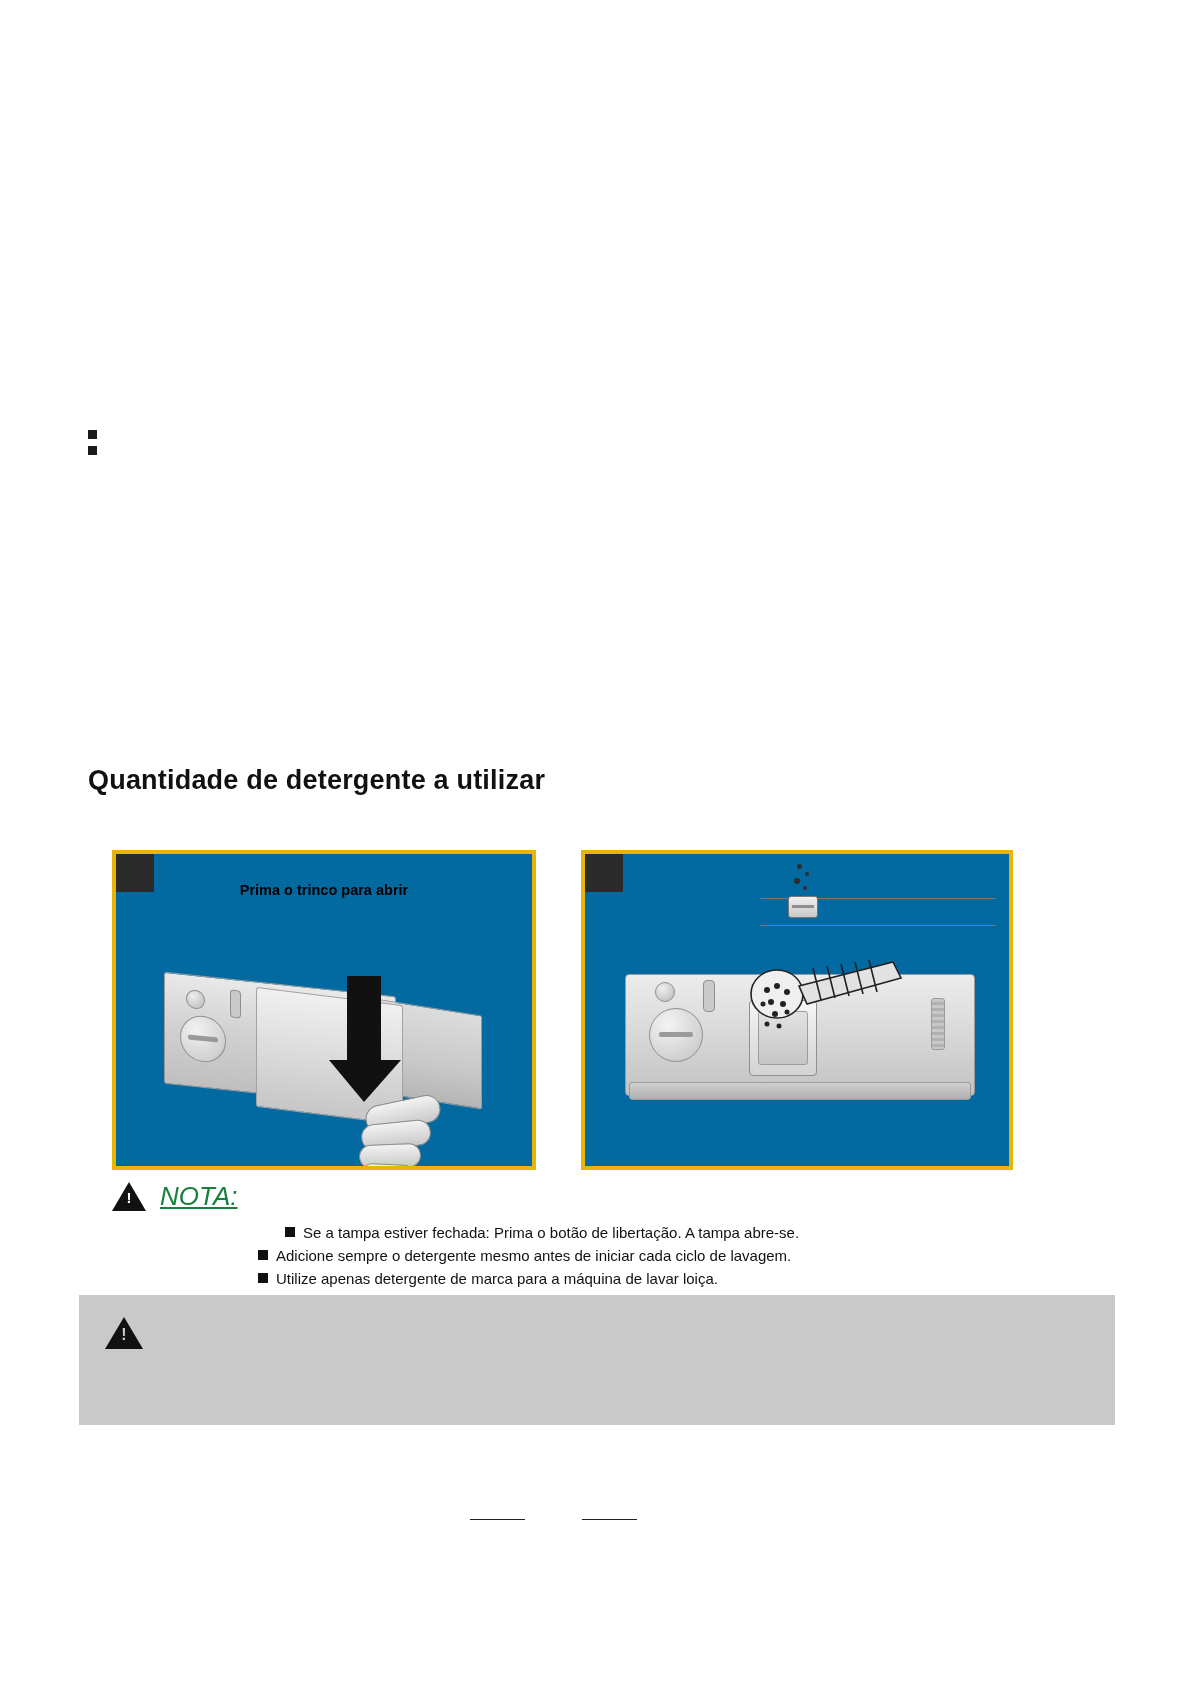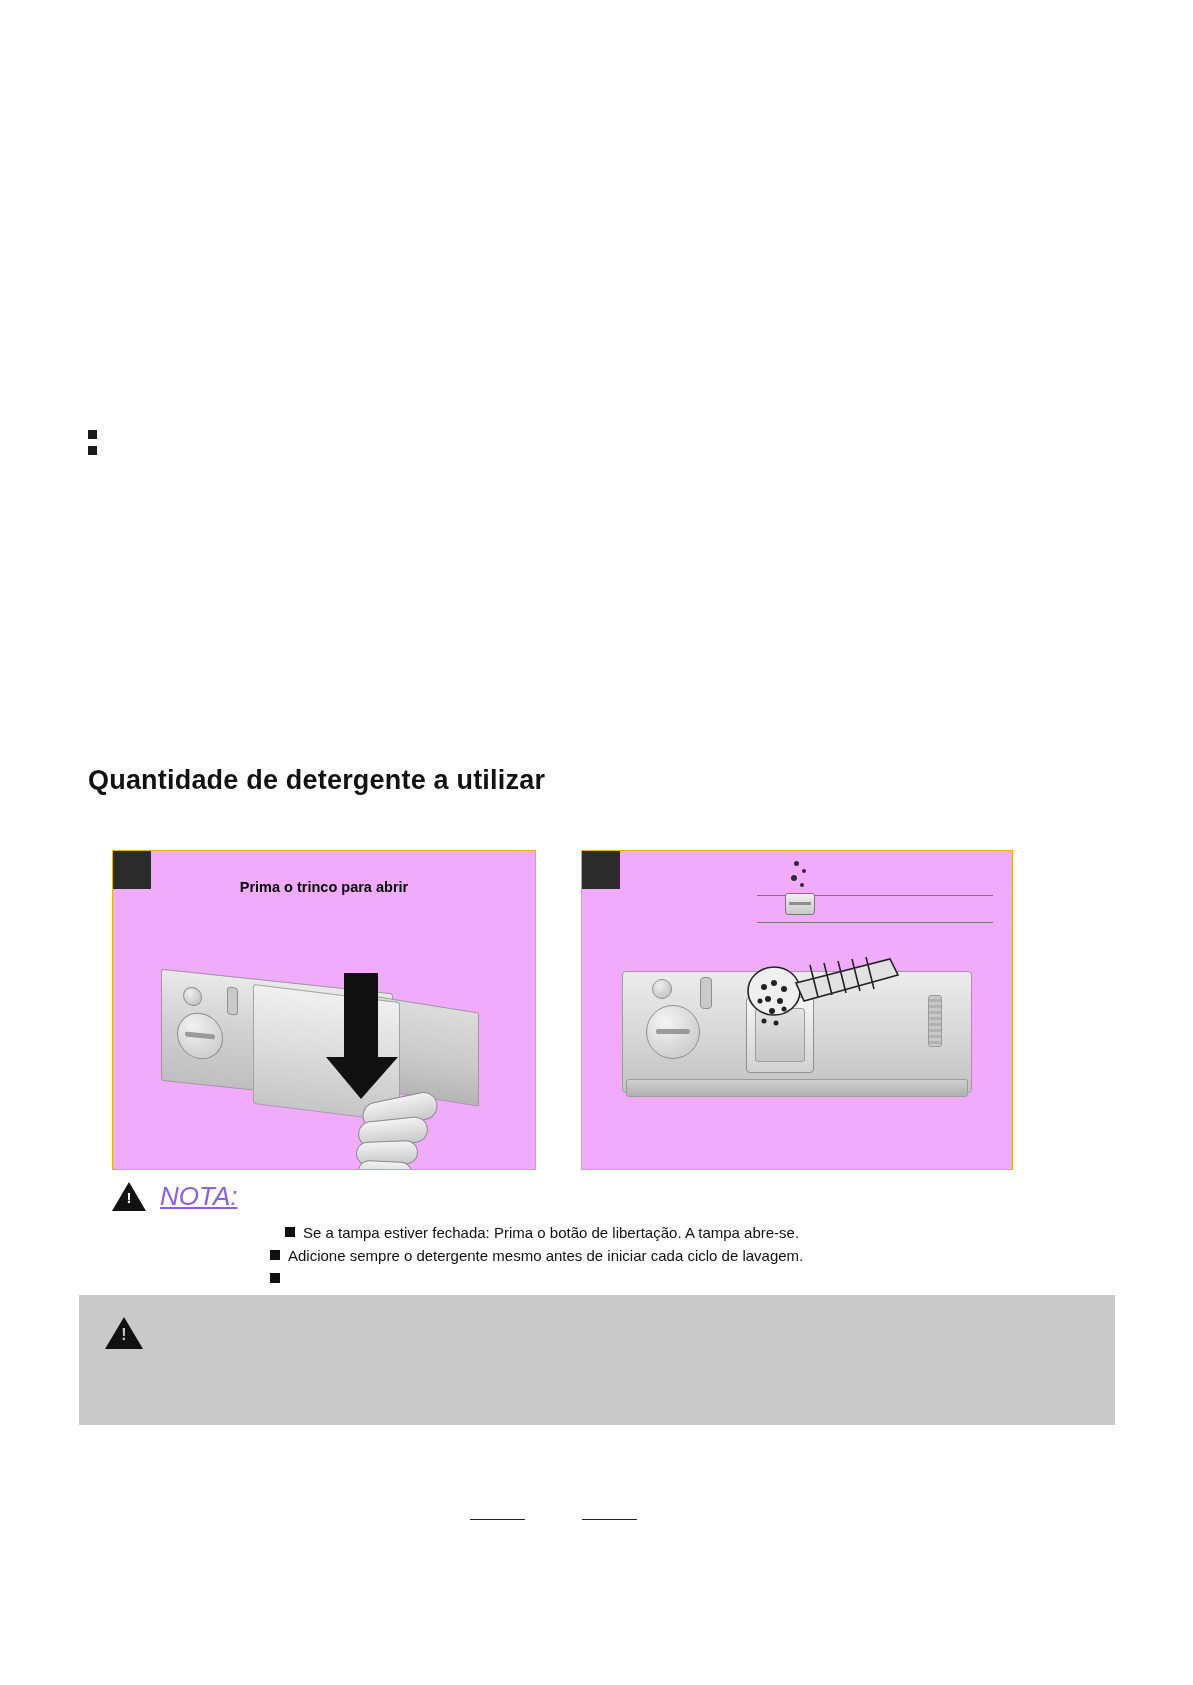--- a/index.html
+++ b/index.html
@@ -44,22 +44,22 @@
     font-size: 27px;
     font-weight: 700;
     letter-spacing: 0.2px;
     color: #111;
     white-space: nowrap;
   }
 
   
   .fig {
     position: absolute;
-    border: 1px solid #eab308;
-    background: #f0abfc;
+    border: 4px solid #eab308;
+    background: #0369a1;
     box-sizing: border-box;
     overflow: hidden;
   }
   .fig-left {
     left: 112px;
     top: 850px;
     width: 424px;
     height: 320px;
   }
   .fig-right {
@@ -315,37 +315,36 @@
     color: #fff;
     font-size: 15px;
     font-weight: bold;
     text-align: center;
     line-height: 1;
   }
   .note-label {
     font-size: 26px;
     font-style: italic;
     text-decoration: underline;
-    color: #8b5cf6;
+    color: #15803d;
   }
 
   .note-list {
     position: absolute;
     left: 258px;
     top: 1222px;
     width: 820px;
   }
   .note-item {
     display: flex;
     align-items: flex-start;
     font-size: 15px;
     line-height: 21px;
     color: #111;
     margin-bottom: 2px;
-    margin-left: 12px;
   }
   .note-item .bsq {
     width: 10px;
     height: 10px;
     background: #111;
     margin-right: 8px;
     margin-top: 5px;
     flex: 0 0 auto;
   }
   .note-item.indent {
@@ -489,20 +488,21 @@
     <div class="note-item indent">
       <span class="bsq"></span>
       <span>Se a tampa estiver fechada: Prima o botão de libertação. A tampa abre-se.</span>
     </div>
     <div class="note-item">
       <span class="bsq"></span>
       <span>Adicione sempre o detergente mesmo antes de iniciar cada ciclo de lavagem.</span>
     </div>
     <div class="note-item">
       <span class="bsq"></span>
+      <span>Utilize apenas detergente de marca para a máquina de lavar loiça.</span>
     </div>
   </div>
 
   <div class="warn-band">
     <div class="tri"></div>
     <div style="position:absolute;left:110px;top:20px;width:880px;font-size:15px;line-height:22px;color:#111;"></div>
   </div>
 
   <div class="bot-ul a"></div>
   <div class="bot-ul b"></div>

